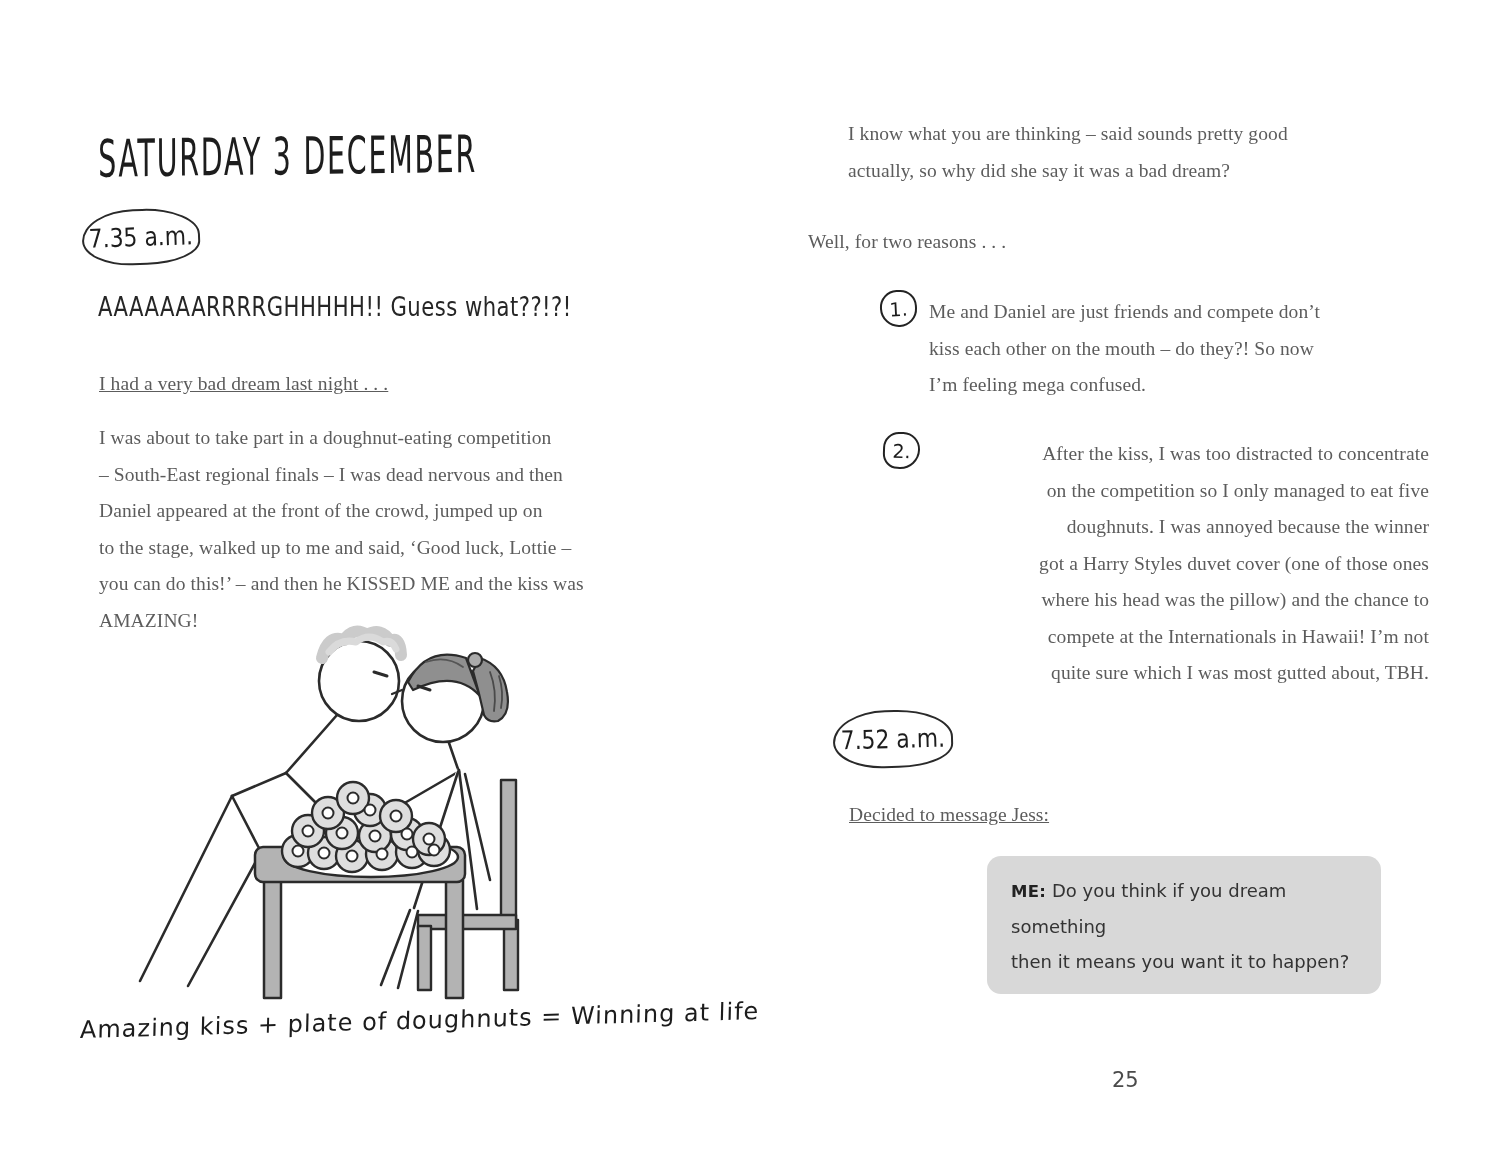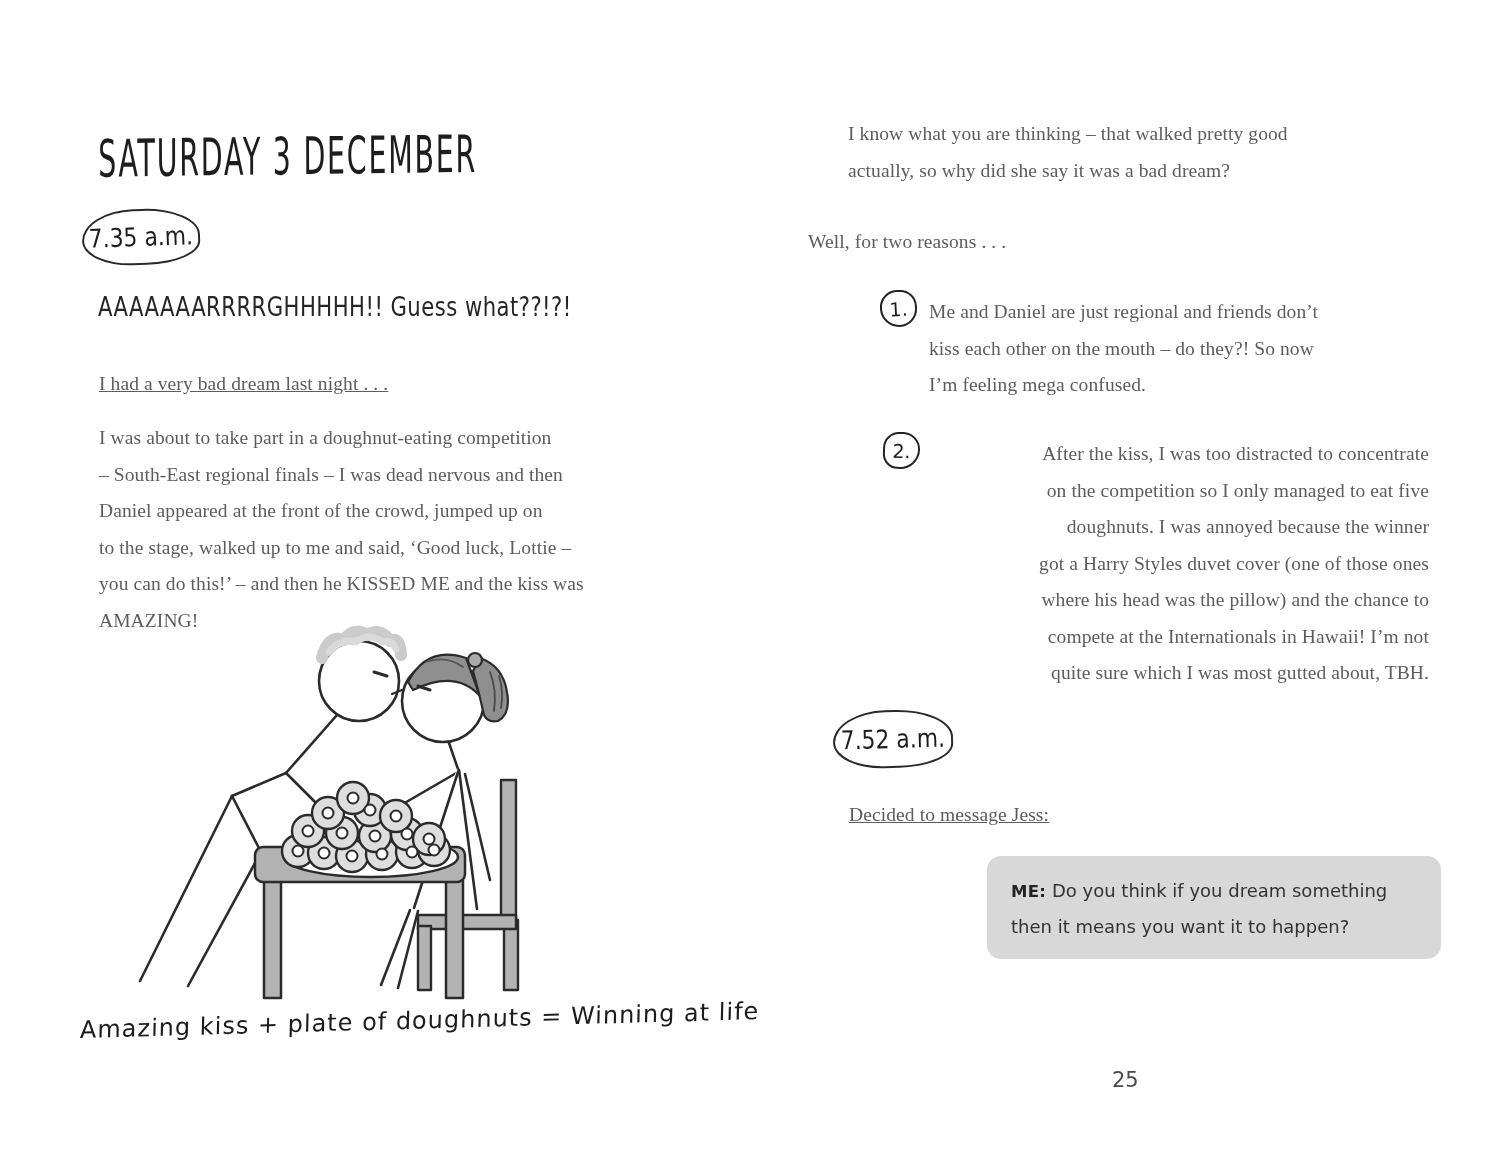--- a/index.html
+++ b/index.html
@@ -47,21 +47,21 @@
     display:flex; align-items:center; justify-content:center; flex:none;
     font-family:"DejaVu Sans", sans-serif; font-size:19px; color:#1b1b1b;
     background:#fff;
   }
   .reason-1-circle{ left:880px; top:290px; transform:rotate(-3deg); }
   .reason-2-circle{ left:883px; top:432px; transform:rotate(2deg); border-radius:48% 52% 60% 45%; }
   .reason-1-text{ left:929px; top:294px; width:500px; }
   .reason-2-text{ left:929px; top:436px; width:500px;text-align:right; }
 
   .msg-bubble{
-    left:987px; top:856px; width:454px;
+    left:987px; top:856px; width:394px;
     background:#d8d8d8; border-radius:14px;
     padding:17px 24px 15px 24px;
     font-family:"DejaVu Sans", sans-serif; font-size:18px; line-height:35px; color:#333333;
   }
   .msg-bubble .sender{ font-weight:700; font-size:16.5px; letter-spacing:0.3px; color:#222; }
   .msg-bubble .msg-text{ white-space:pre-line; }
 
   .caption{
     left:80px; top:1016px; width:640px;
     font-family:"DejaVu Sans", sans-serif; font-size:24px; color:#1c1c1c;
@@ -180,28 +180,28 @@
     <path d="M352,38 Q375,46 379,72 Q383,94 370,101 Q360,103 356,95 Q351,72 345,51 Z" fill="#8f8f8f" stroke="#2b2b2b" stroke-width="2.2"></path>
     <path d="M362,52 Q369,70 366,91" stroke="#4a4a4a" stroke-width="1.8"></path>
     <path d="M371,56 Q376,72 373,88" stroke="#4a4a4a" stroke-width="1.8"></path>
     <circle cx="347" cy="40" r="7" fill="#ababab" stroke="#2b2b2b" stroke-width="2.2"></circle>
     <path d="M290,66 L302,70" stroke="#2b2b2b" stroke-width="3"></path>
   </g>
 </svg>
 
 <div class="abs hand caption">Amazing kiss + plate of doughnuts = Winning at life</div>
 
-<div class="abs body-text para-r1">I know what you are thinking – that walked pretty good
+<div class="abs body-text para-r1">I know what you are thinking – said sounds pretty good
 actually, so why did she say it was a bad dream?</div>
 <div class="abs body-text para-r2">Well, for two reasons . . .</div>
 
 <div class="abs reason-circle reason-1-circle">
   <span>1.</span>
 </div>
-<div class="abs body-text reason-1-text">Me and Daniel are just regional and friends don’t
+<div class="abs body-text reason-1-text">Me and Daniel are just friends and compete don’t
 kiss each other on the mouth – do they?! So now
 I’m feeling mega confused.</div>
 
 <div class="abs reason-circle reason-2-circle">
   <span>2.</span>
 </div>
 <div class="abs body-text reason-2-text">After the kiss, I was too distracted to concentrate
 on the competition so I only managed to eat five
 doughnuts. I was annoyed because the winner
 got a Harry Styles duvet cover (one of those ones

